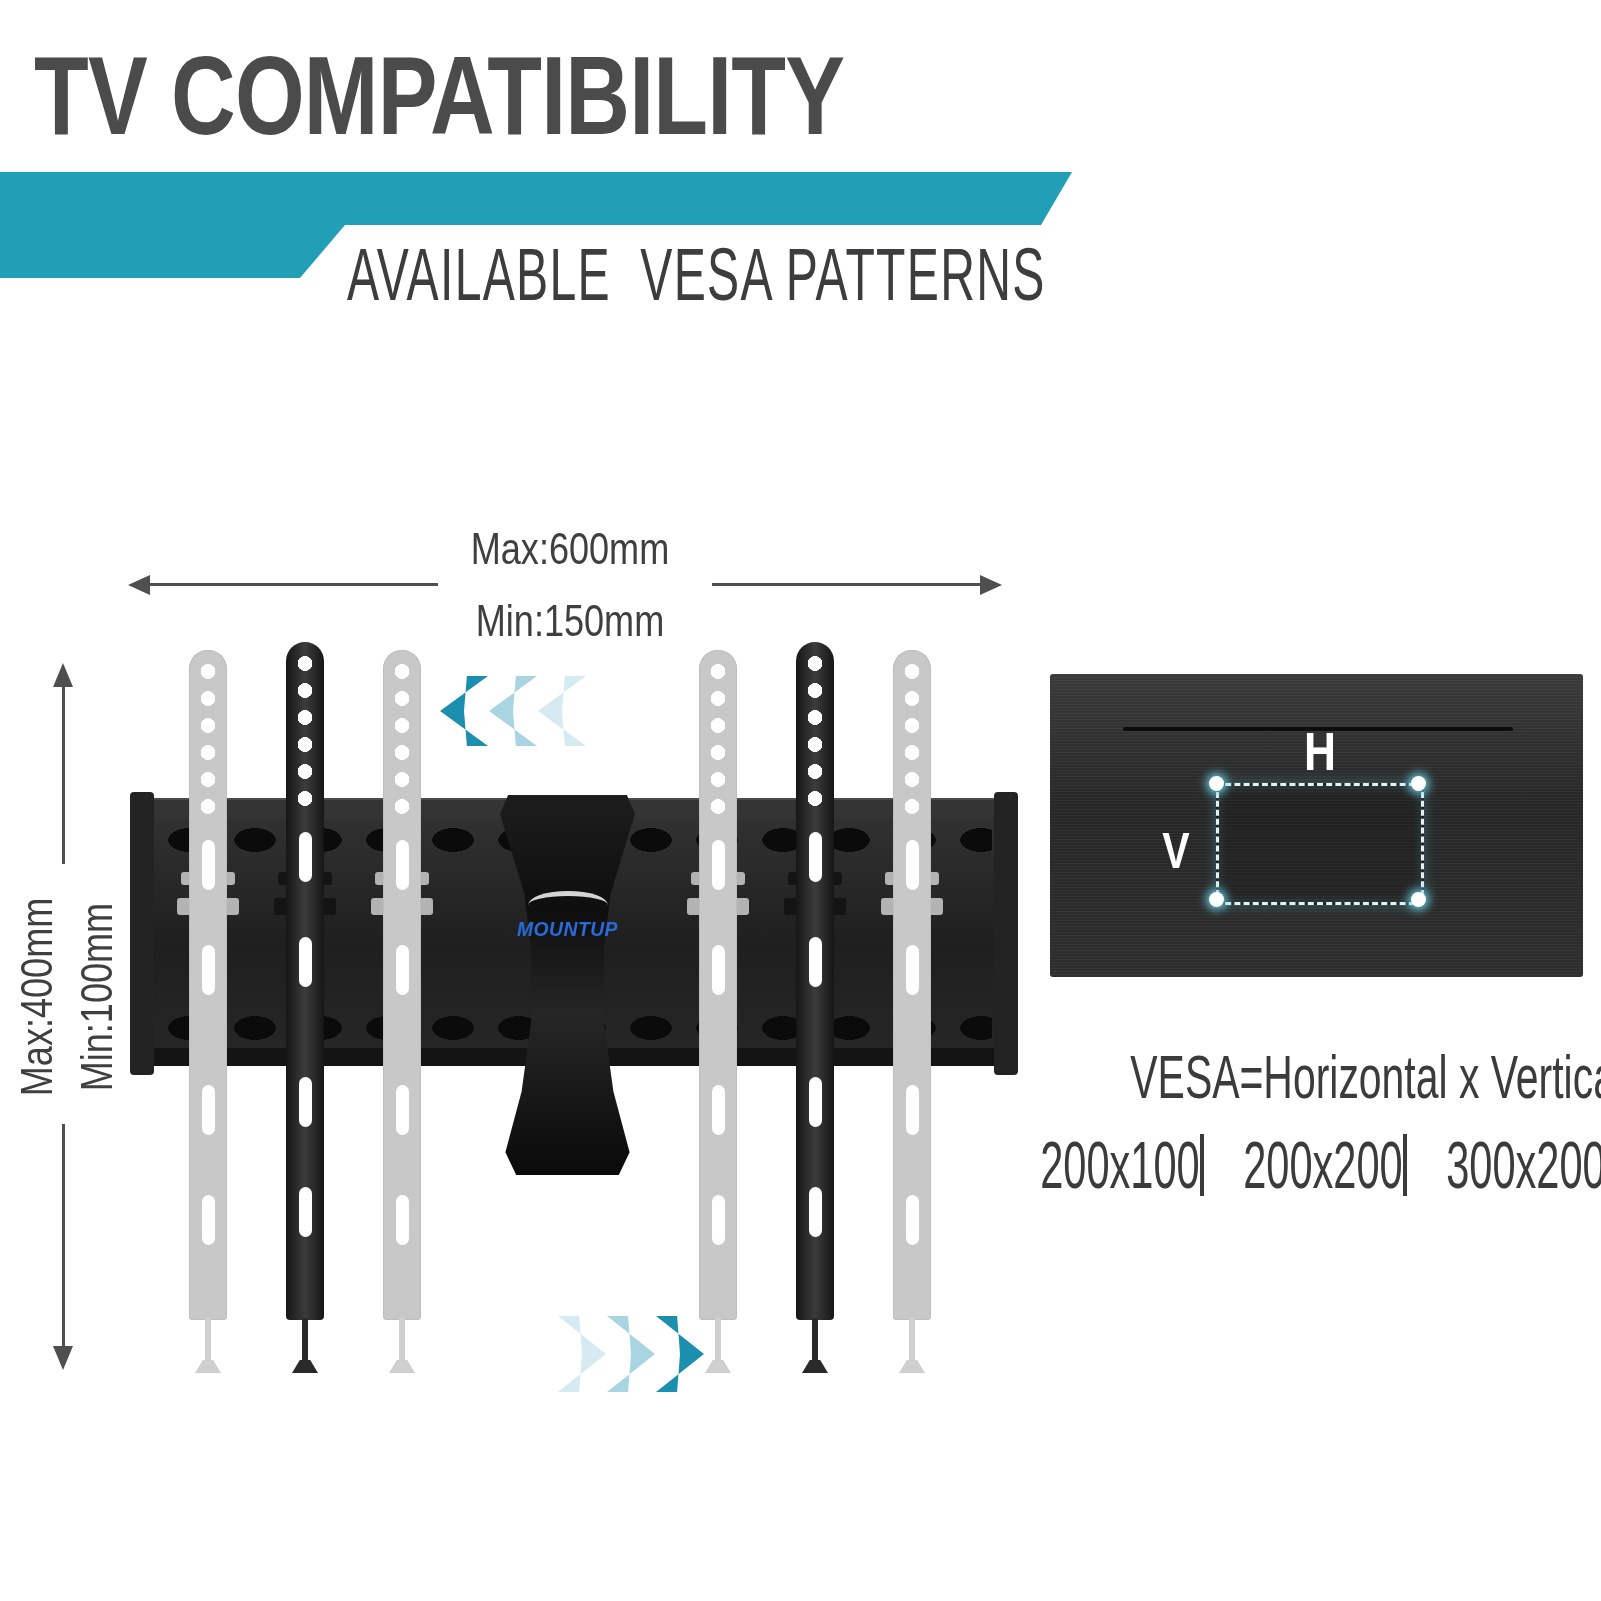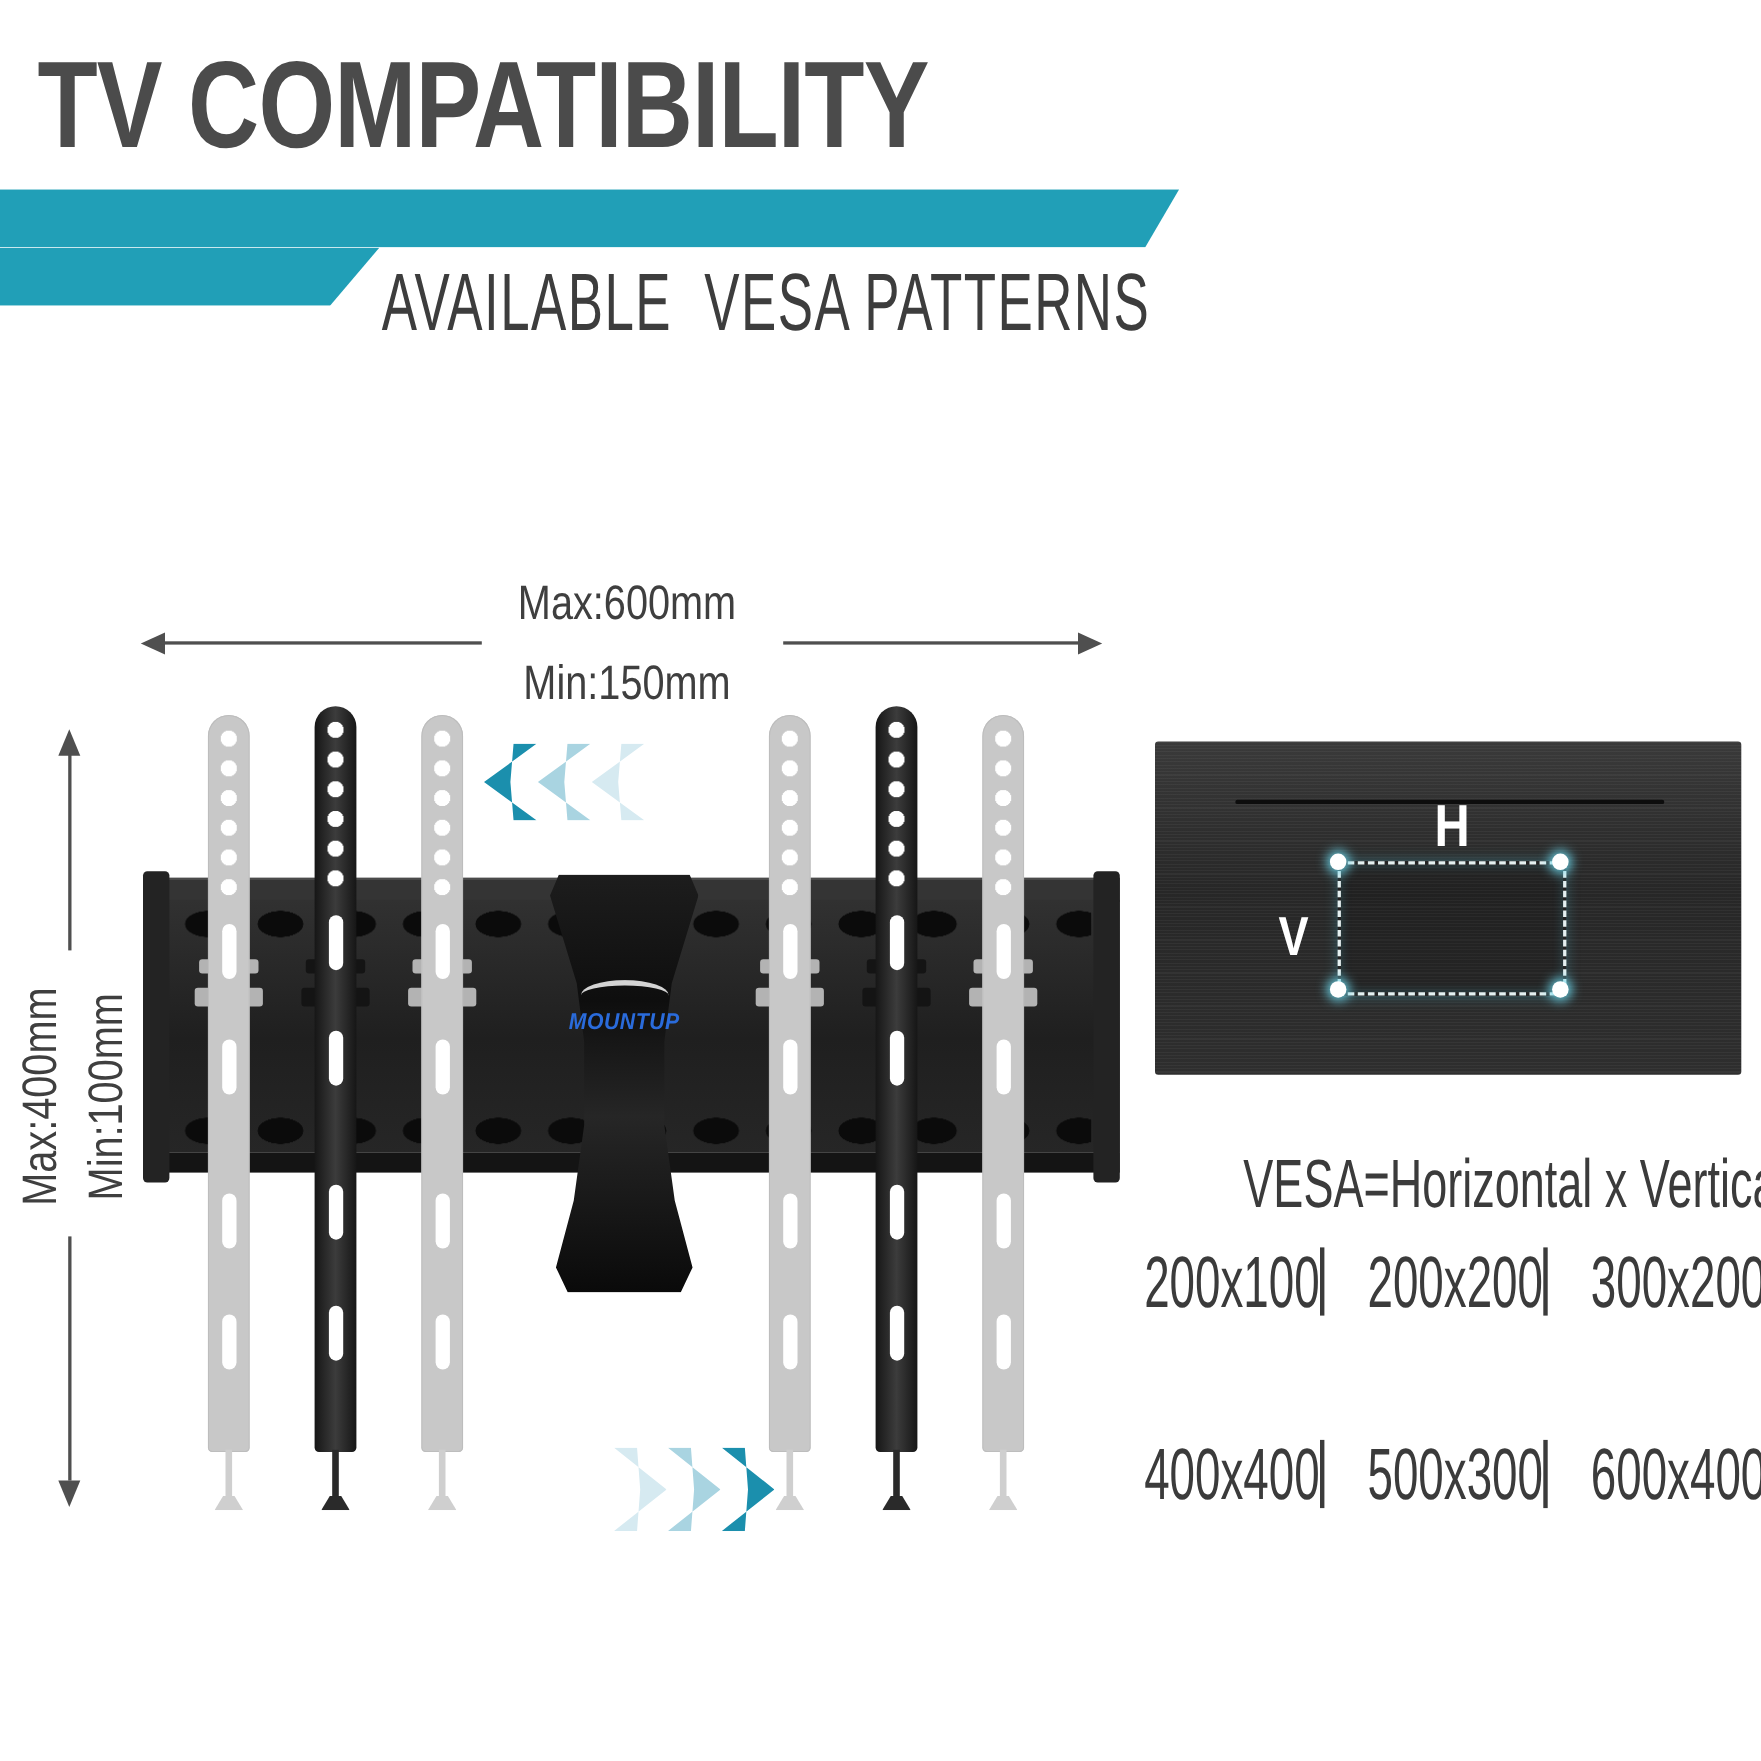--- a/index.html
+++ b/index.html
@@ -238,21 +238,14 @@
 
   <div id="vesa-note">VESA=Horizontal x Vertical</div>
 
   <div class="vesa-row" style="top:1131px;">
     <div class="vesa-cell">200x100</div>
     <div class="vesa-sep"></div>
     <div class="vesa-cell">200x200</div>
     <div class="vesa-sep"></div>
     <div class="vesa-cell">300x200</div>
   </div>
-  <div class="vesa-row" style="top:1306px;">
-    <div class="vesa-cell">400x400</div>
-    <div class="vesa-sep"></div>
-    <div class="vesa-cell">500x300</div>
-    <div class="vesa-sep"></div>
-    <div class="vesa-cell">600x400</div>
-  </div>
 
 </div>
 
 </body></html>

